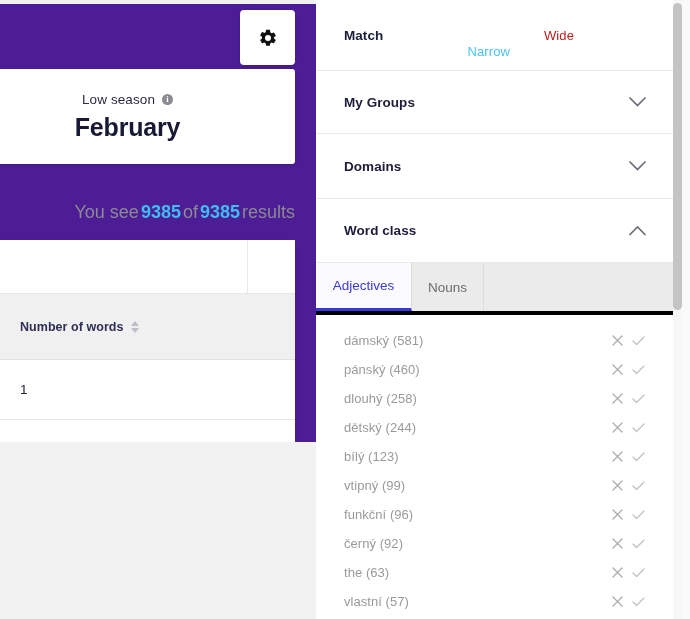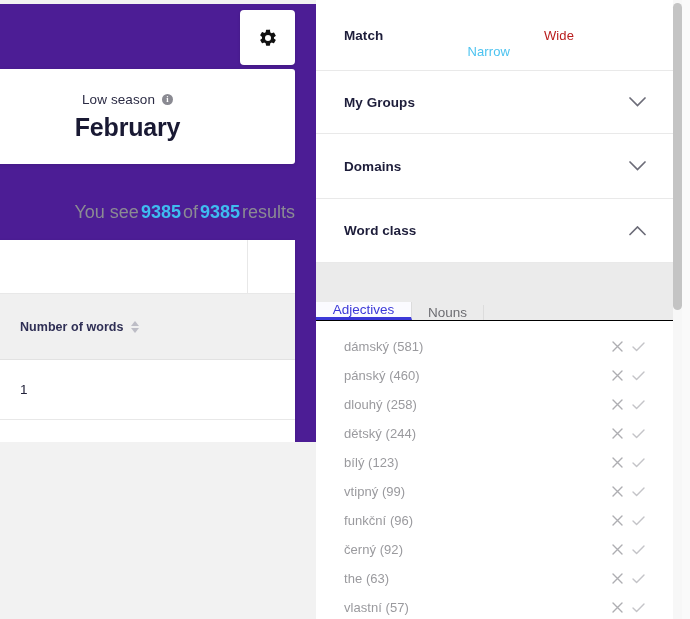--- a/index.html
+++ b/index.html
@@ -216,24 +216,23 @@
     letter-spacing: 0.1px;
   }
   .match-opt.active { color: #4cc3f0; margin-top: 32px; }
   .match-opt.inactive { color: #b91c1c; }
 
   .chev { cursor: pointer; display: block; }
 
   
   #tabs {
     display: flex;
-    height: 58px;
+    height: 52px;
     background: #ebebeb;
-    border-bottom: 1px solid #000000;
-    align-items: flex-end;
+    border-bottom: 4px solid #000000;
   }
   .tab {
     display: flex;
     align-items: center;
     justify-content: center;
     font-size: 13.5px;
     cursor: pointer;
     border-right: 1px solid #dcdcdc;
     padding: 0 16px;
   }

